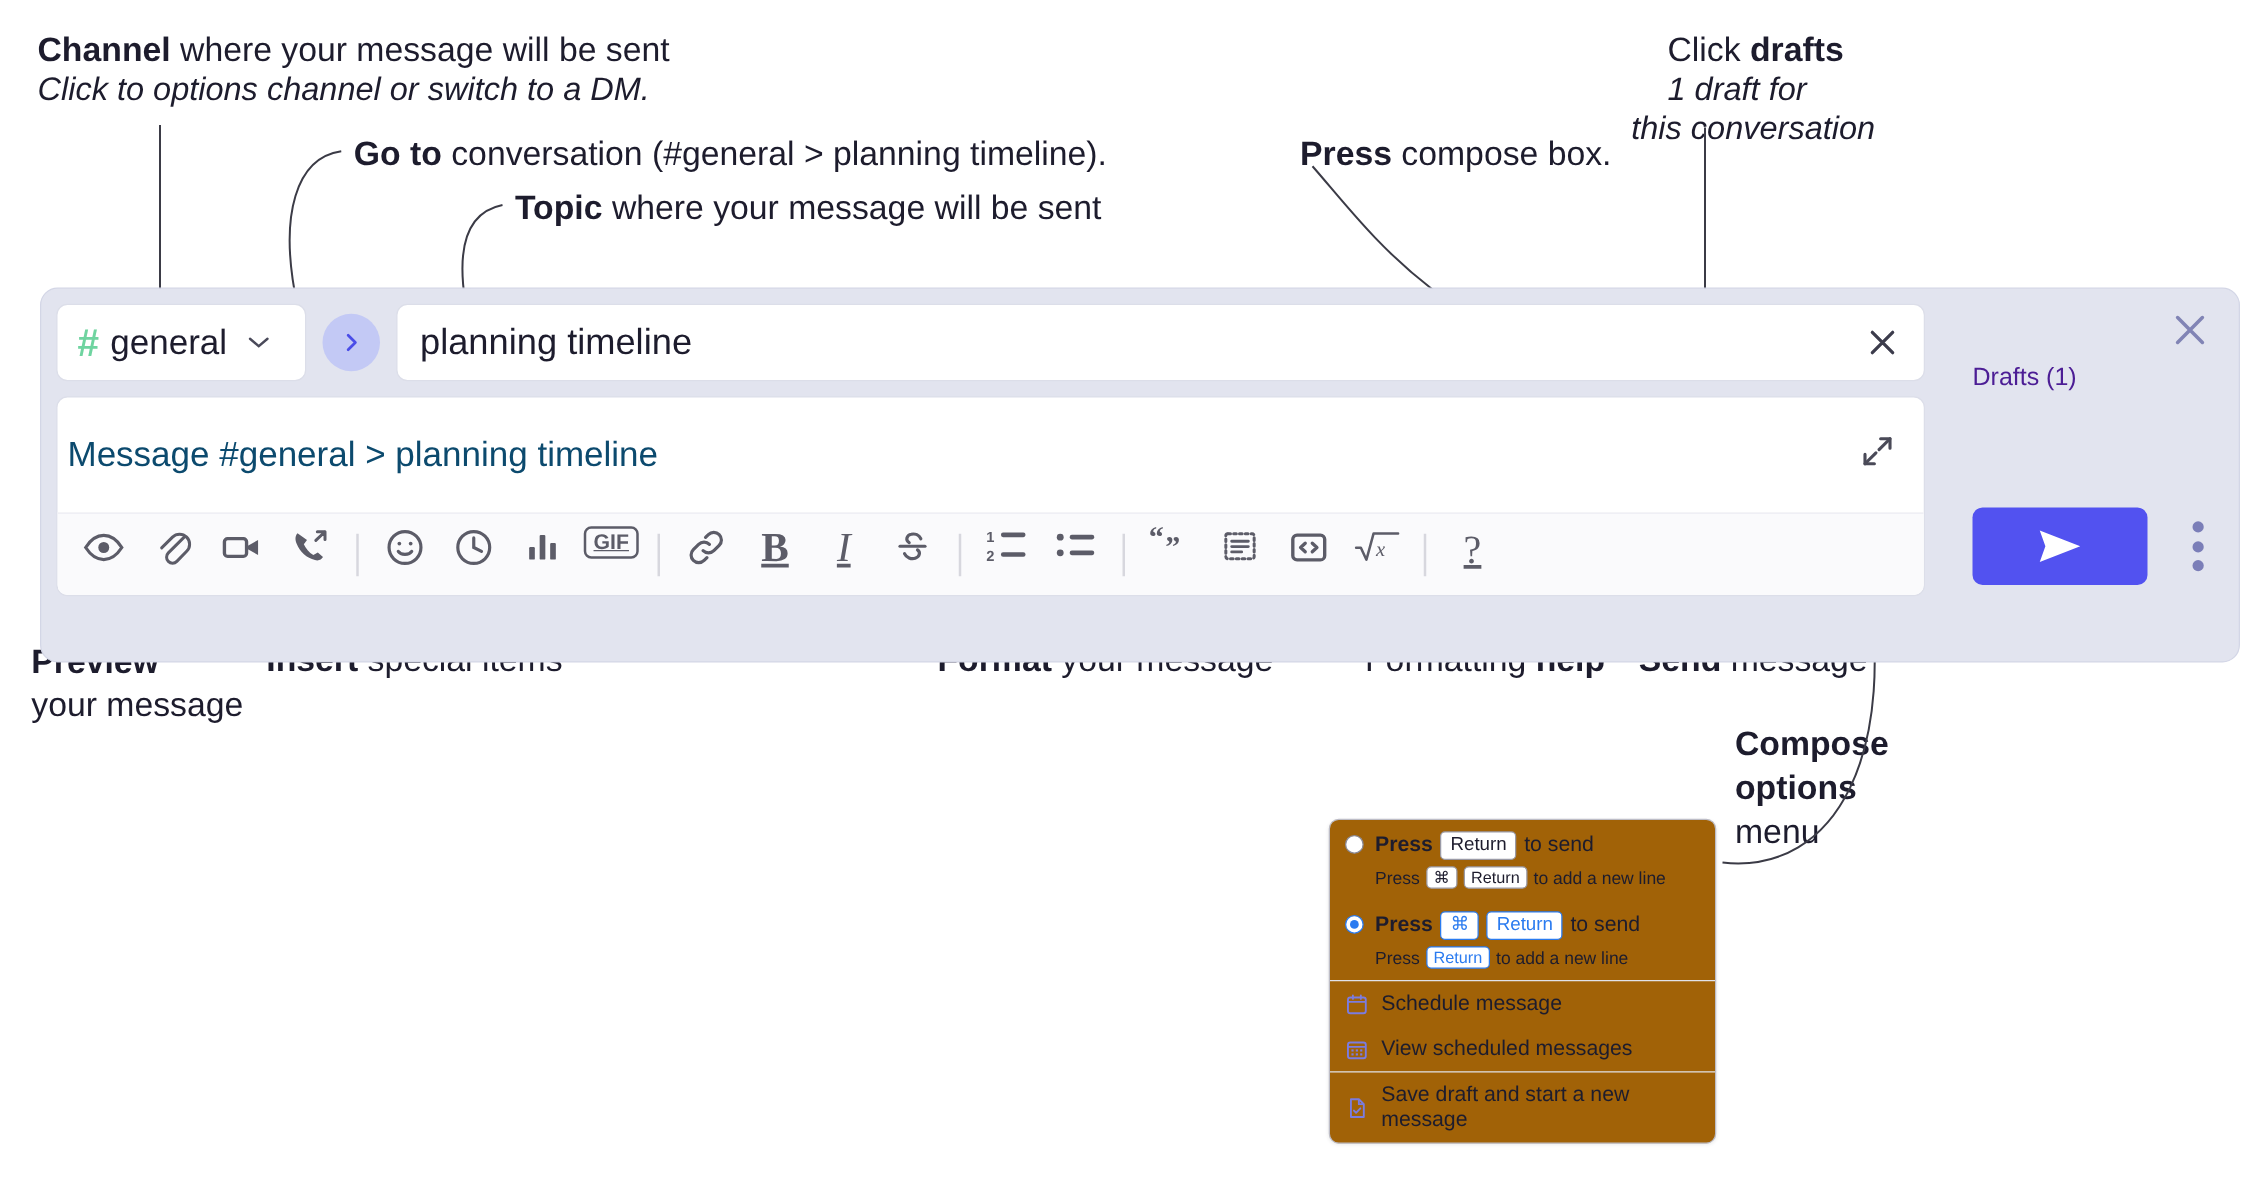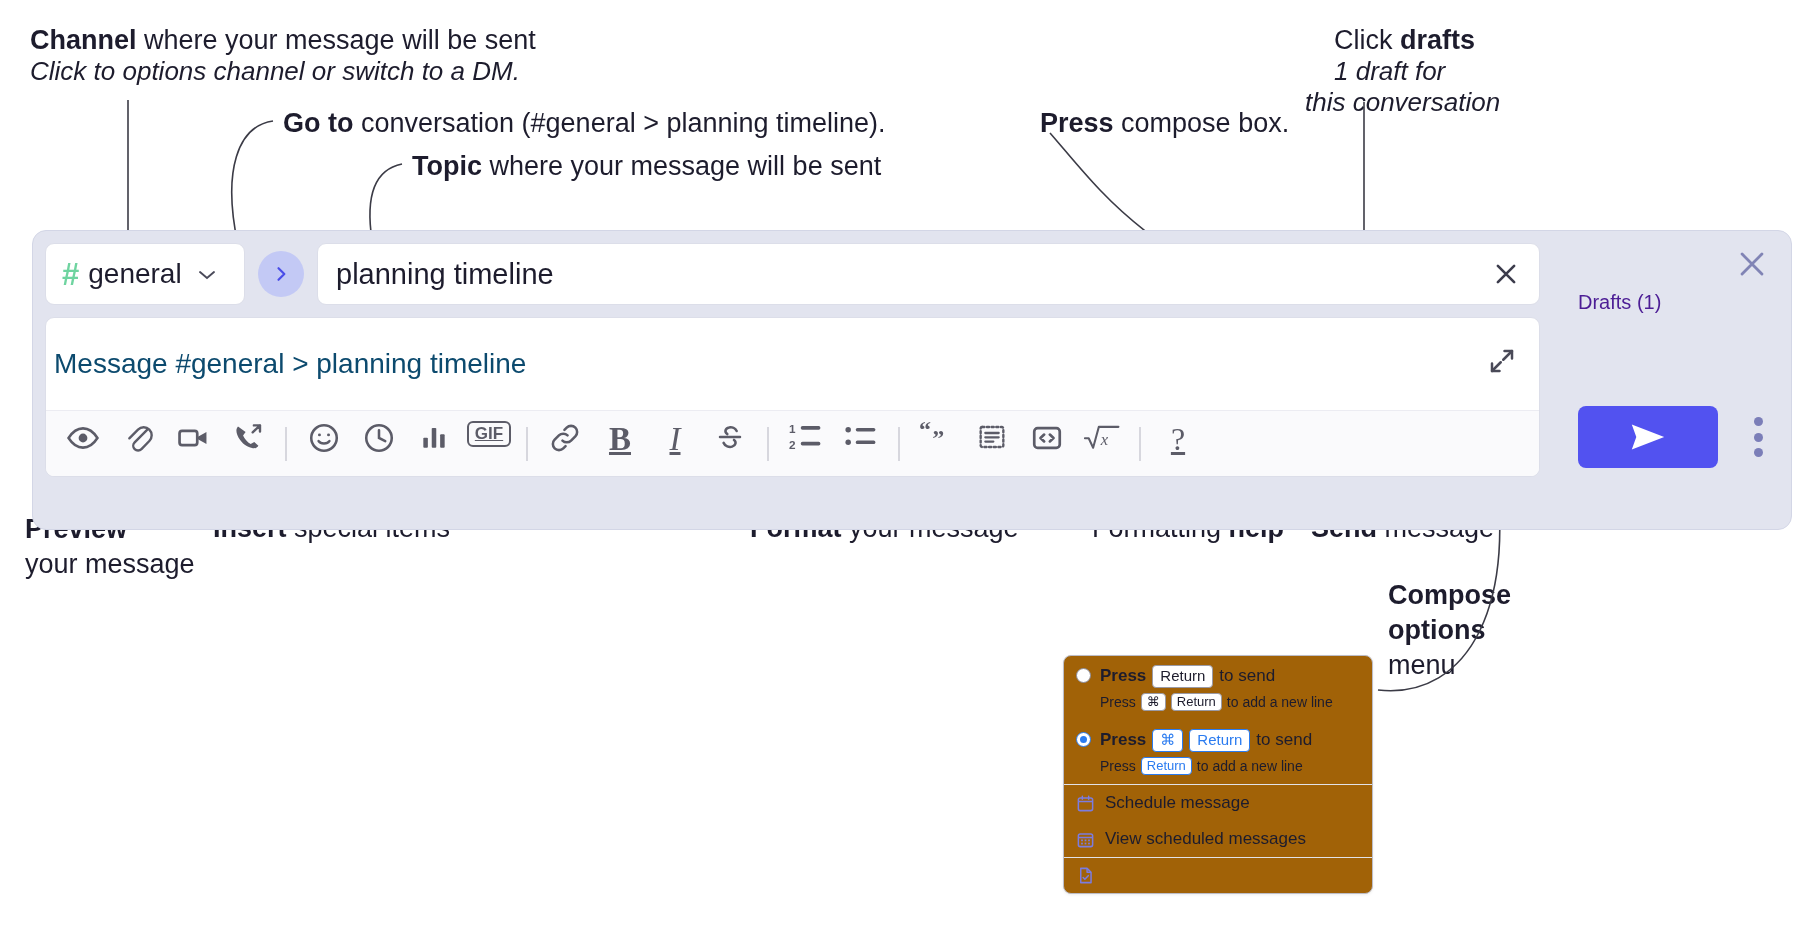--- a/index.html
+++ b/index.html
@@ -482,14 +482,15 @@
   </div>
 
   <div class="pop-sep"></div>
 
   <div class="pop-item">
     <svg width="19" height="19" viewBox="0 0 24 24" fill="none" stroke="#7b7ce0" stroke-width="1.9" stroke-linejoin="round">
       <path d="M6 3 L14 3 L19 8 L19 21 L6 21 Z"></path>
         <path d="M14 3 L14 8 L19 8"></path>
       <path d="M9 14.5 L11.2 16.7 L15.5 12.2" stroke-linecap="round"></path>
     </svg>
+    <span>Save draft and start a new message</span>
   </div>
 </div>
 
 </body></html>

